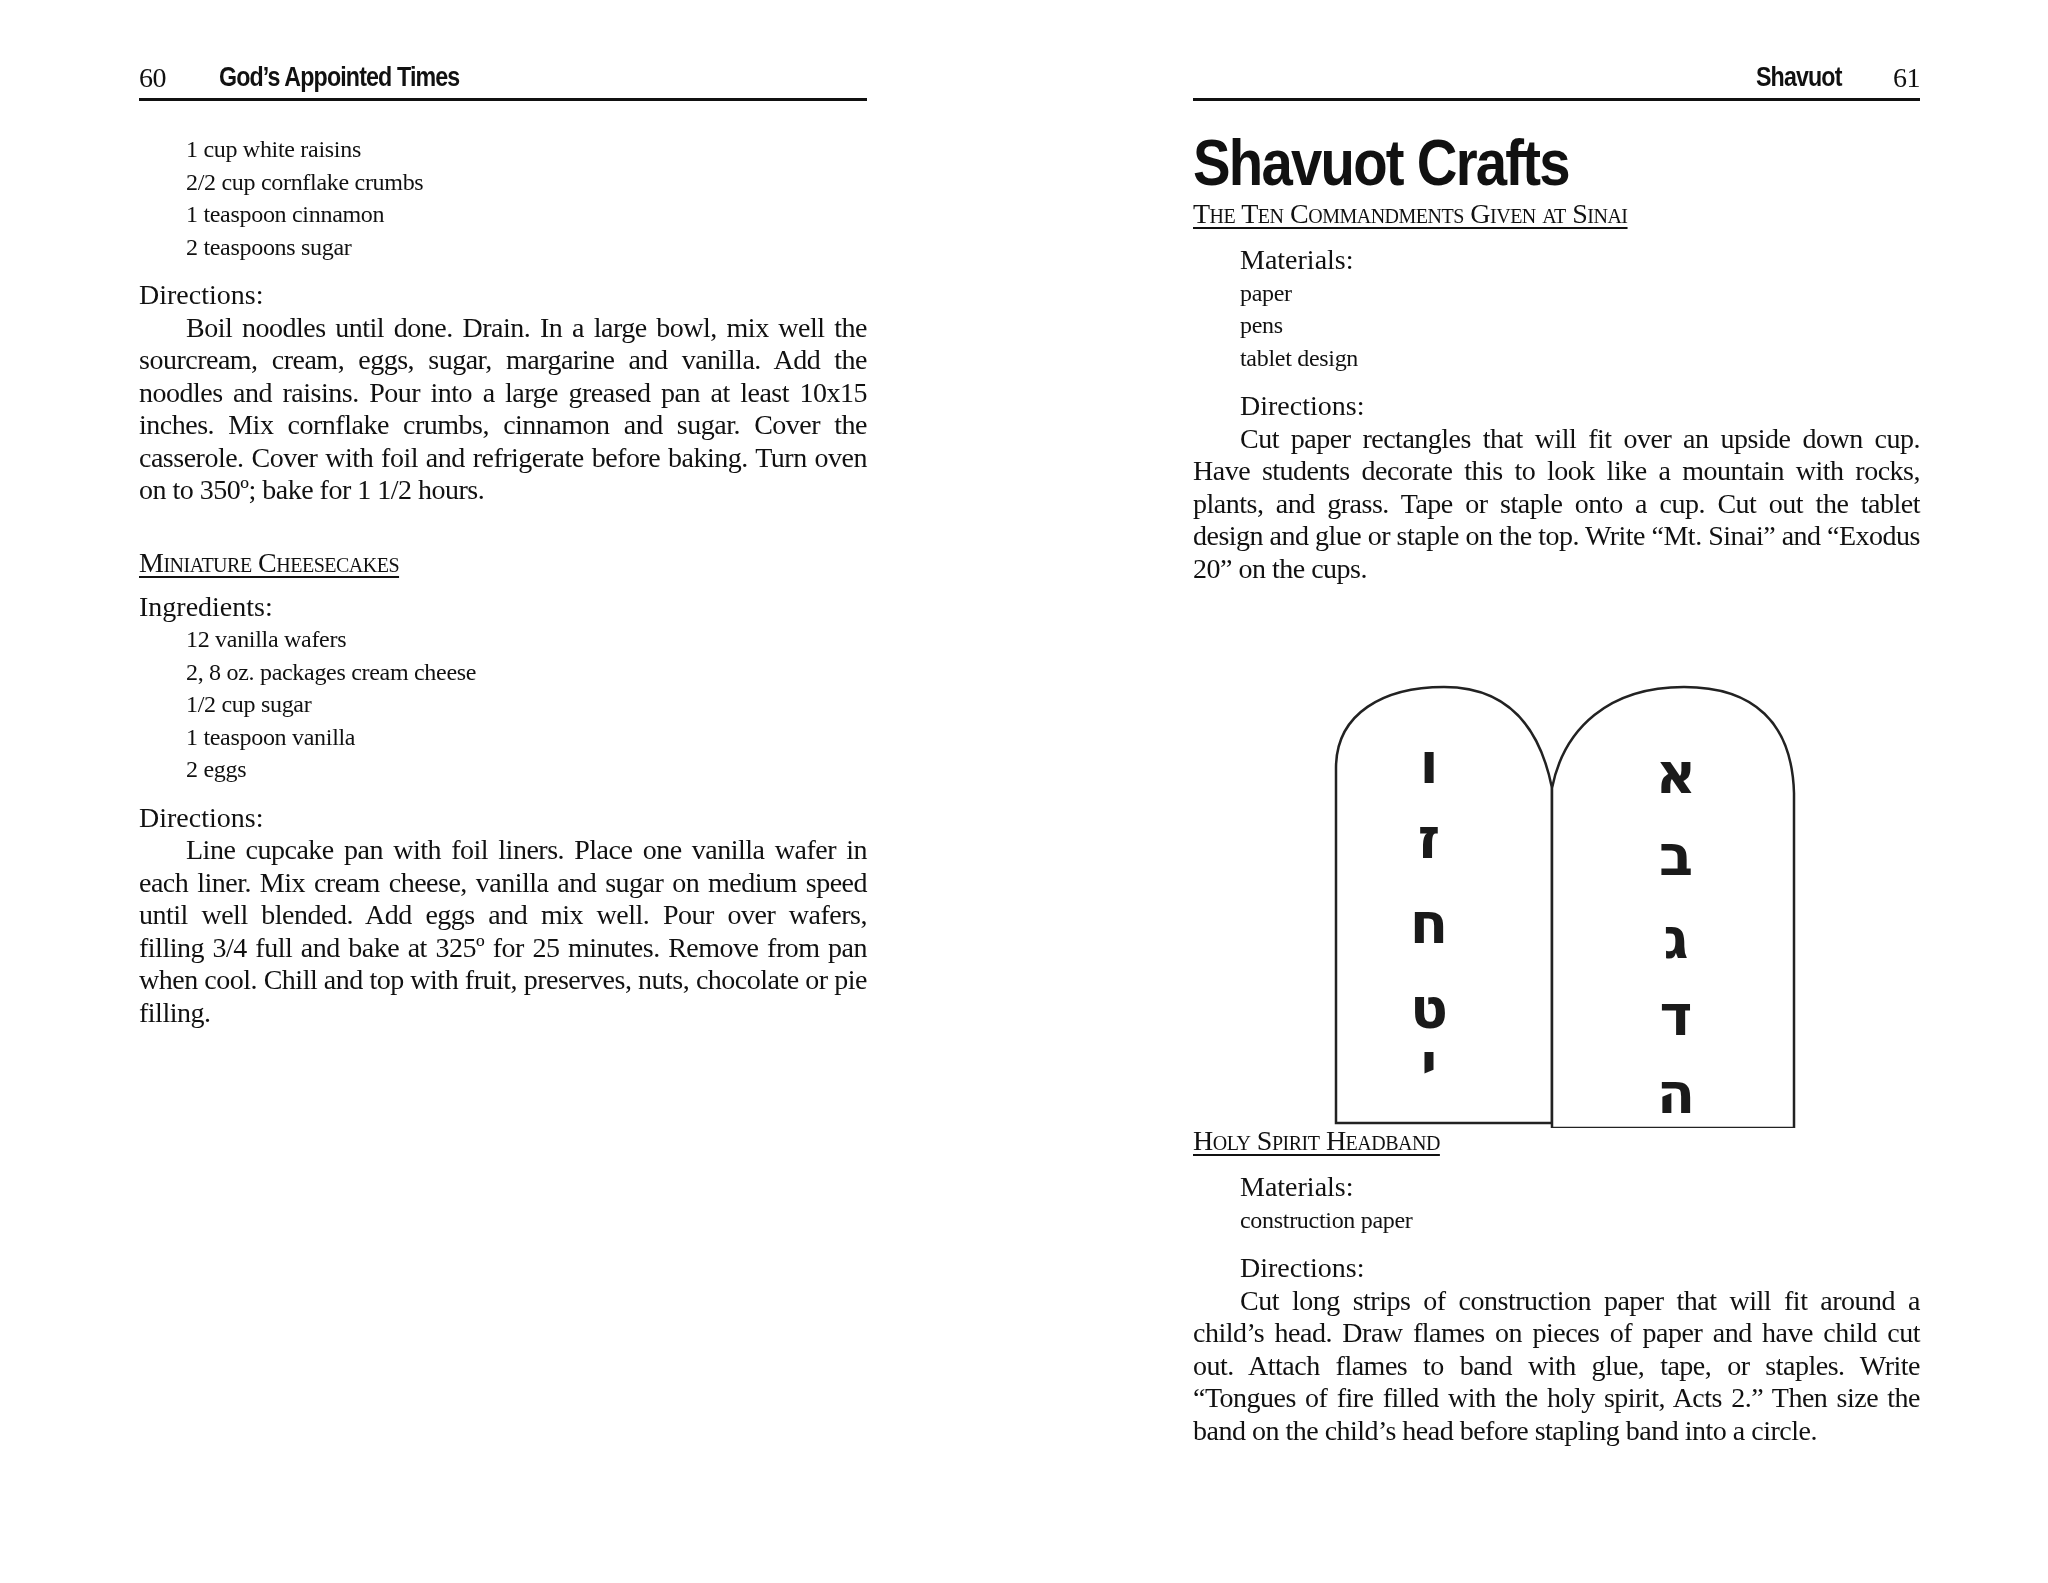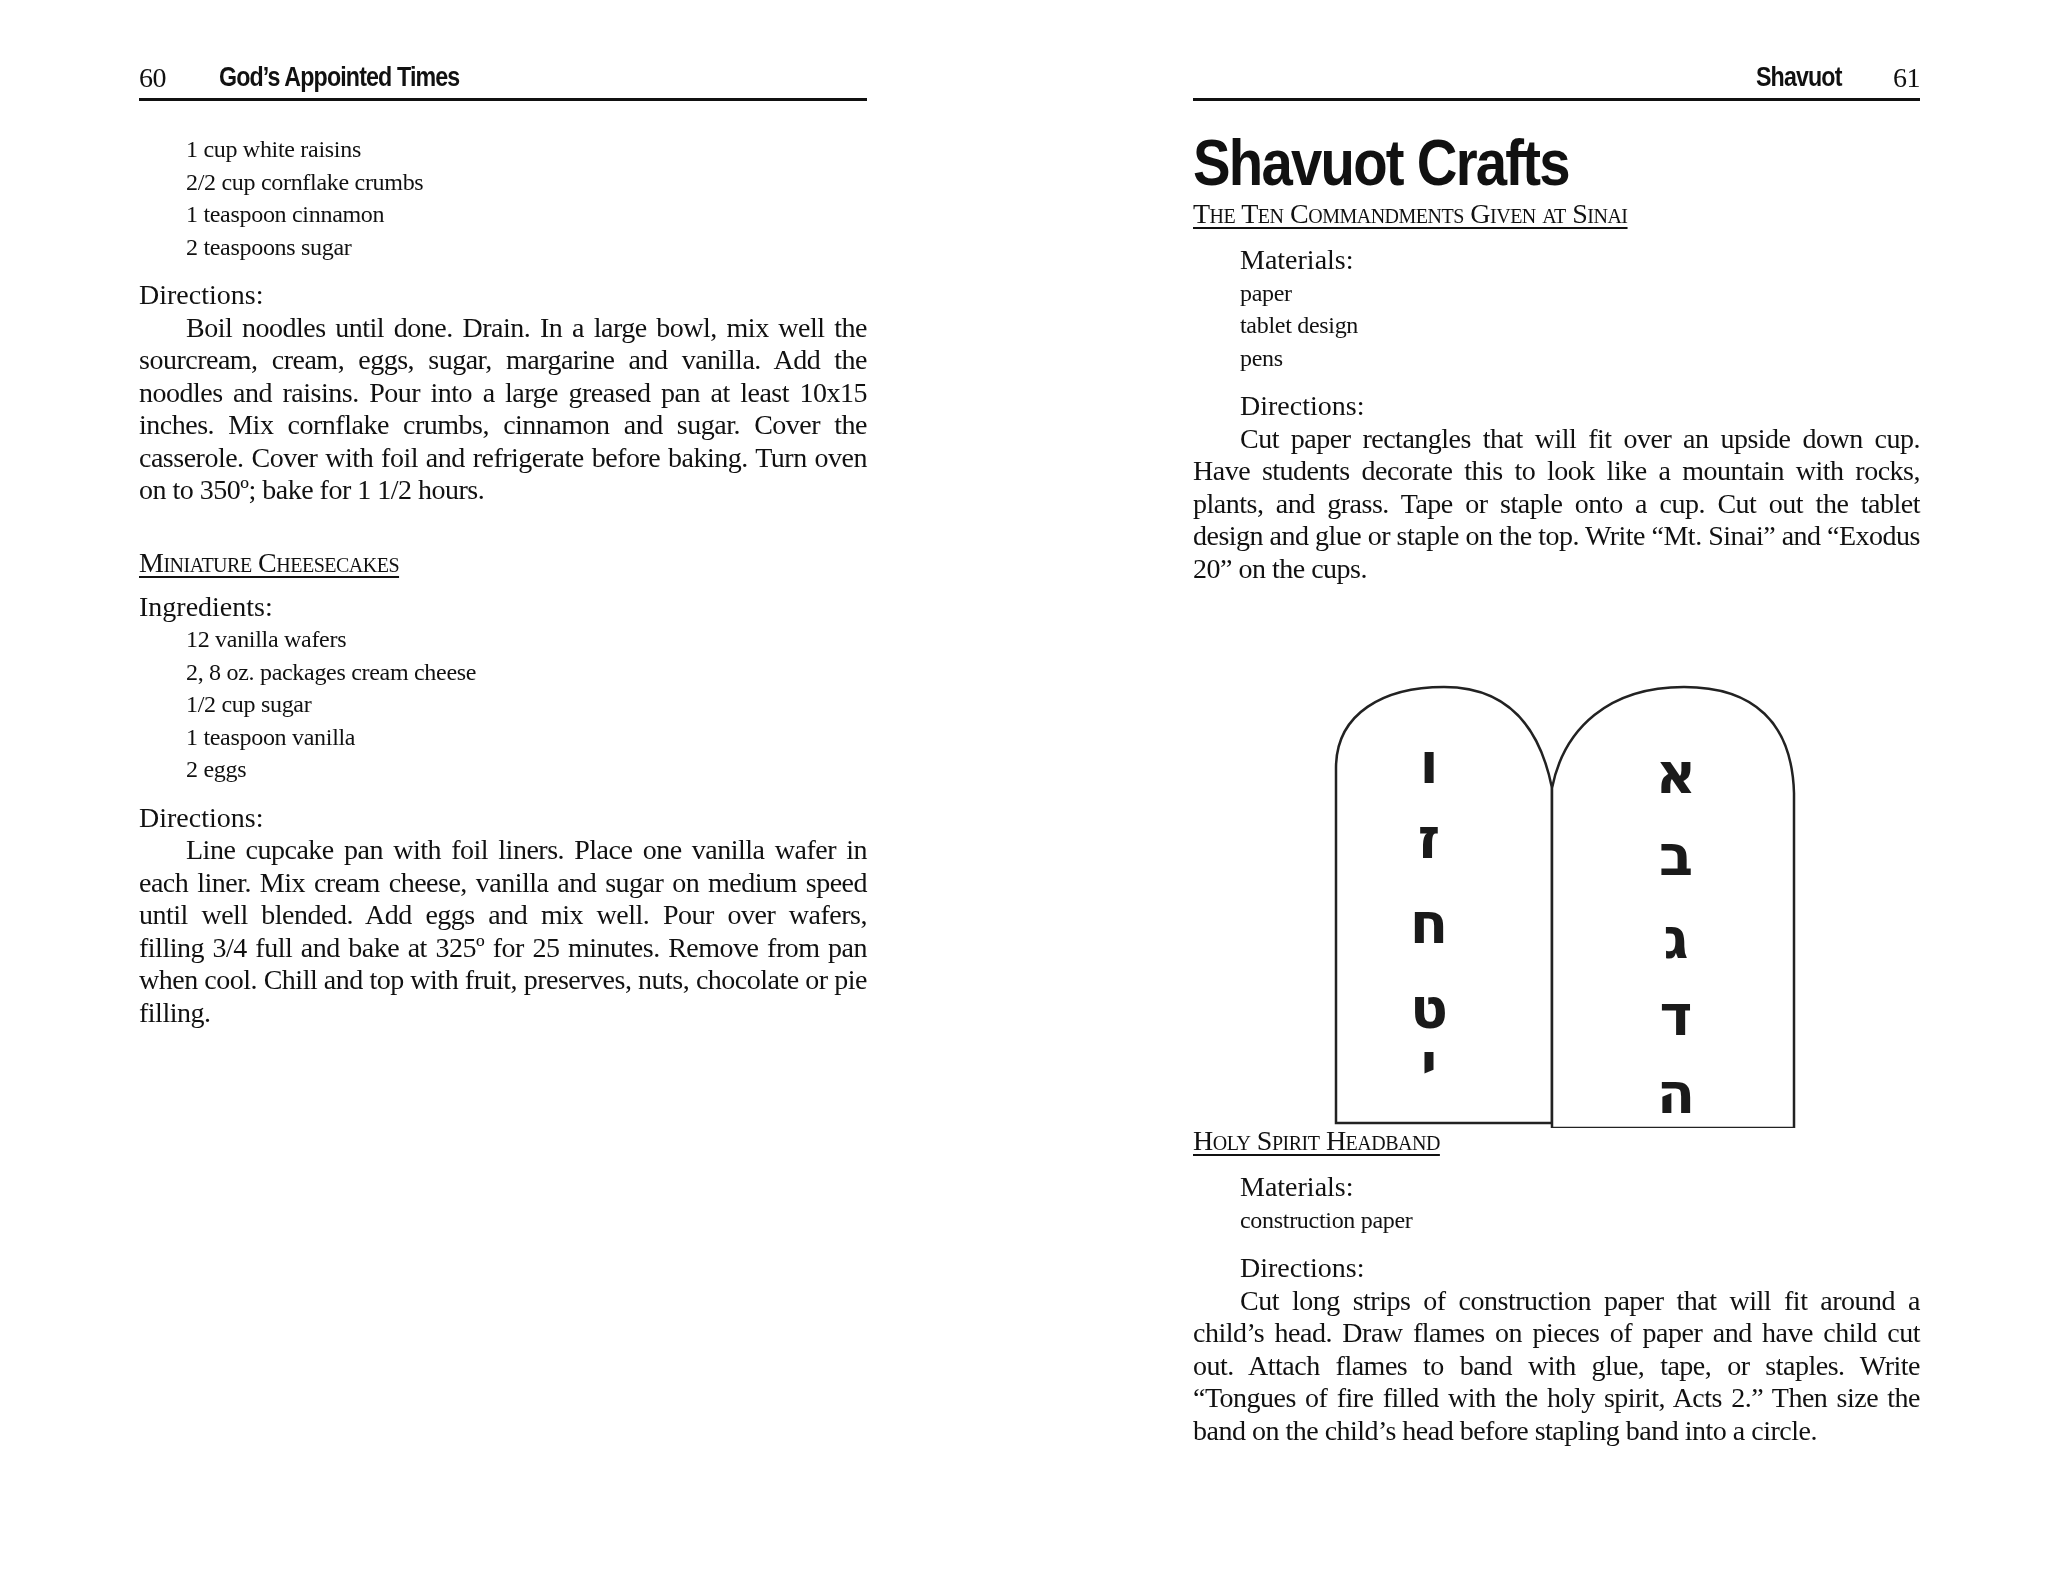--- a/index.html
+++ b/index.html
@@ -75,22 +75,22 @@
     <span class="folio">61</span>
   </div>
 
   <div class="content" style="top:128px;">
     <div class="big-title">Shavuot Crafts</div>
     <div class="section-head">The Ten Commandments Given at Sinai</div>
     <div style="height:14px"></div>
     <div class="indent">
       <div class="label">Materials:</div>
       <div class="line">paper</div>
+      <div class="line">pens</div>
       <div class="line">tablet design</div>
-      <div class="line">pens</div>
     </div>
     <div class="gap-s"></div>
     <div class="label indent">Directions:</div>
     <div class="para">
         <p>Cut paper rectangles that will fit over an upside down cup. Have students decorate this to look like a mountain with rocks, plants, and grass. Tape or staple onto a cup. Cut out the tablet design and glue or staple on the top. Write “Mt. Sinai” and “Exodus 20” on the cups.</p>
       </div>
   </div>
 
   <div class="content" style="top:1125px;">
     <div class="section-head">Holy Spirit Headband</div>

